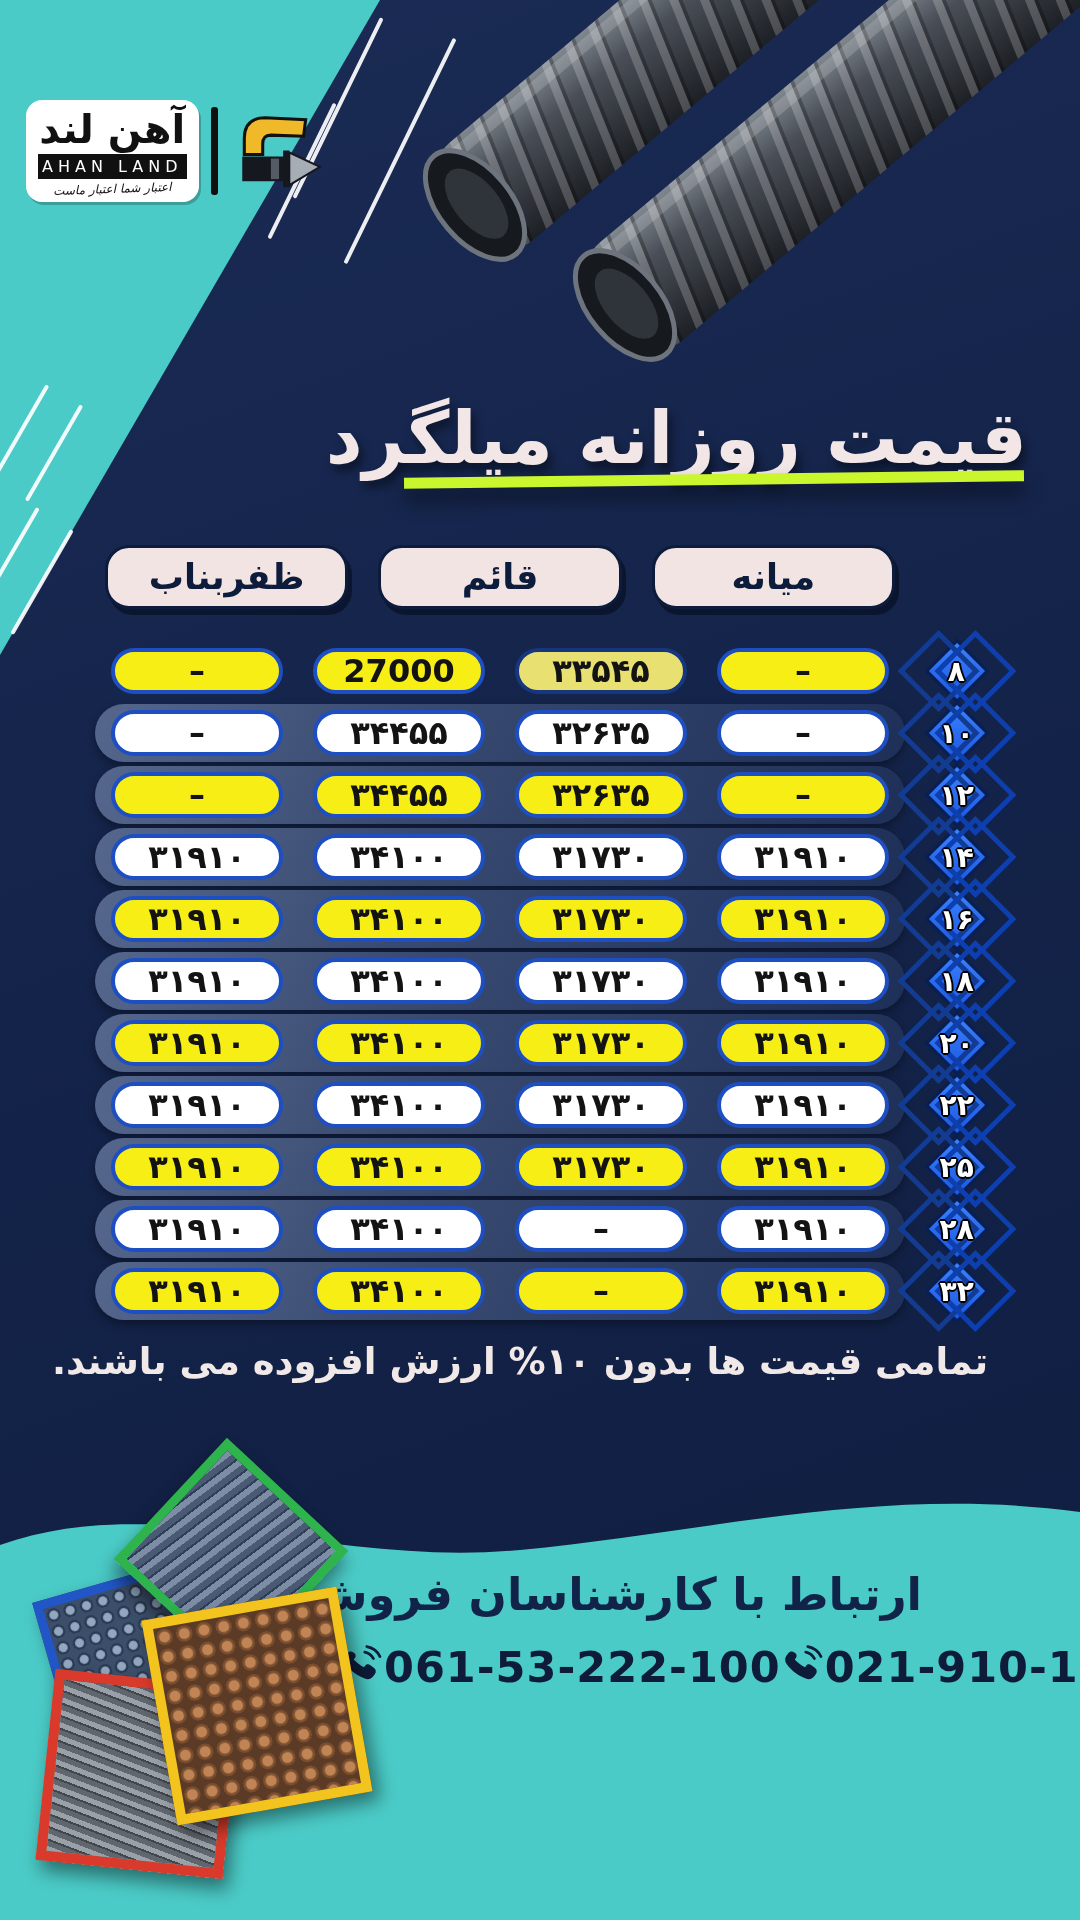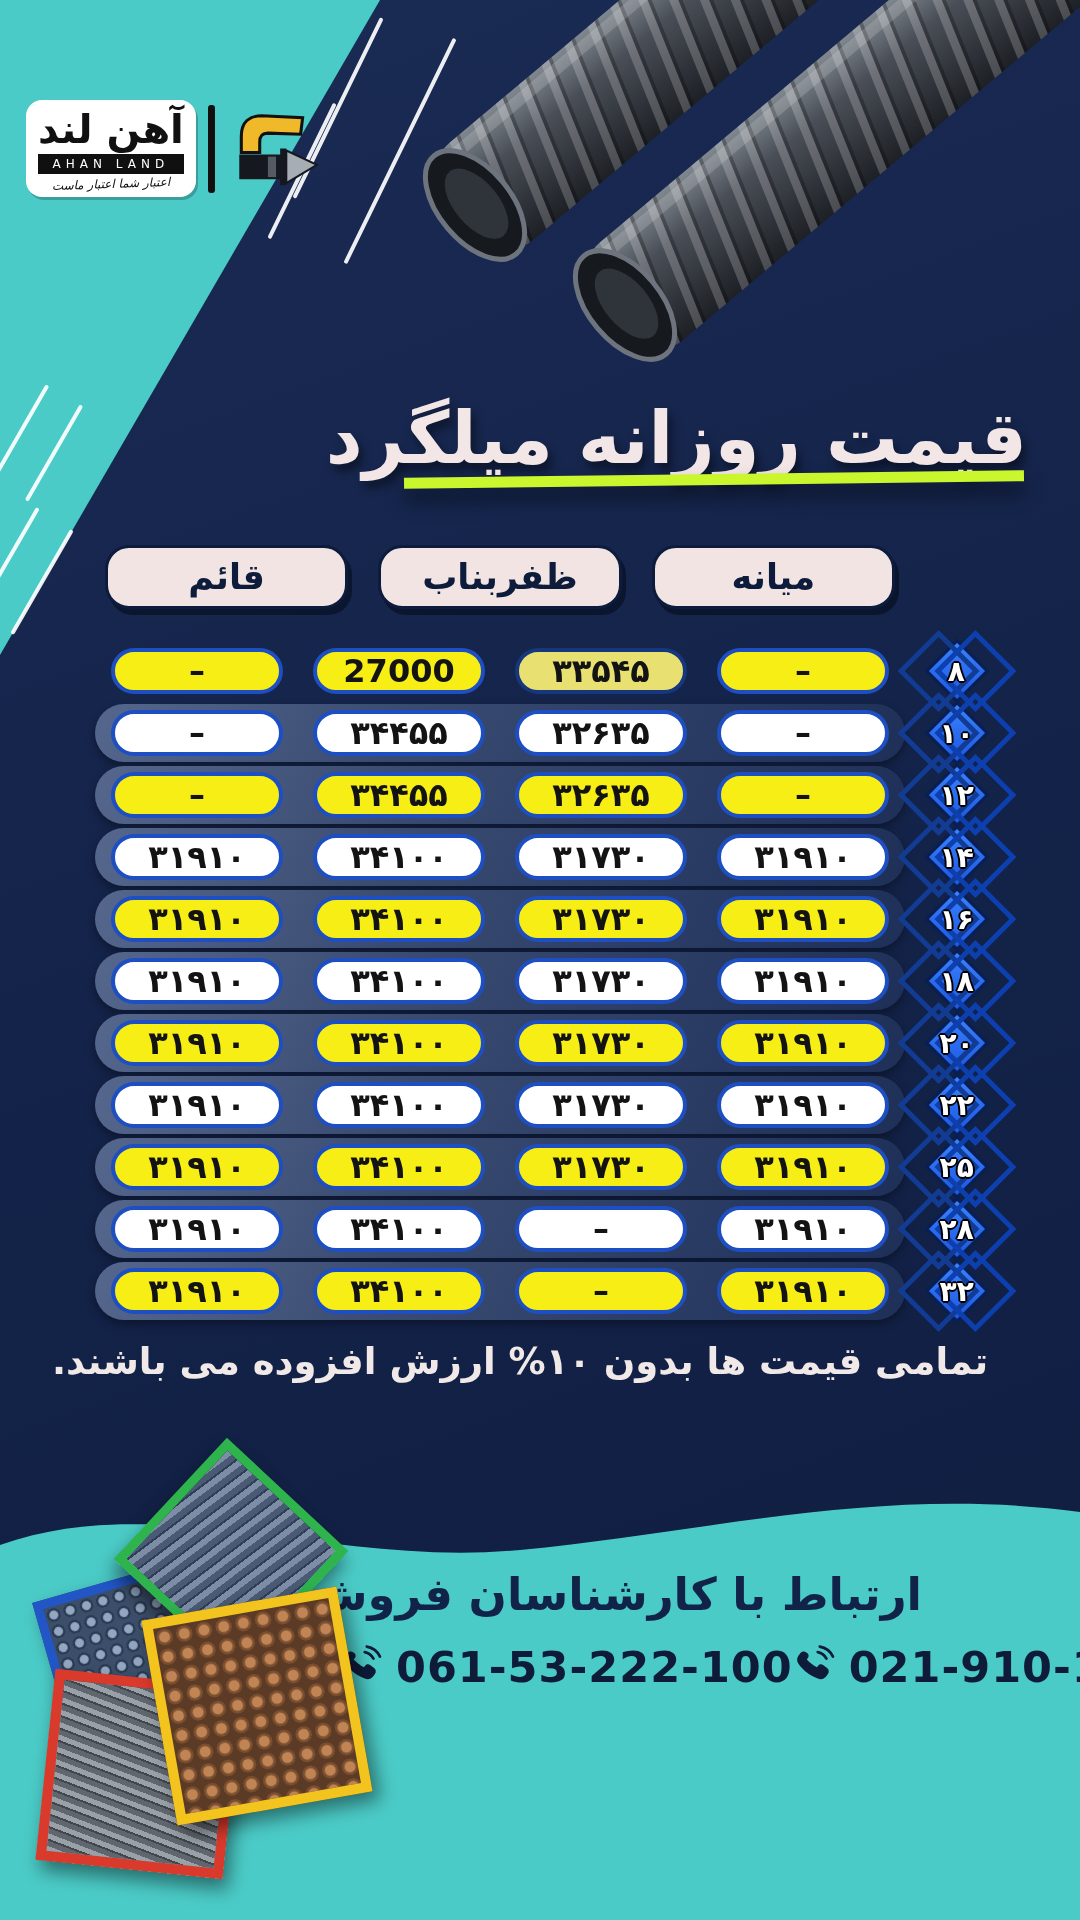--- a/index.html
+++ b/index.html
@@ -8,21 +8,21 @@
         font-family:"DejaVu Sans","Liberation Sans",sans-serif;padding-left:32px;}
   
   .teal-corner{position:absolute;top:0;left:0;width:380px;height:655px;background:#4bcbc7;
                clip-path:polygon(0 0,100% 0,0 100%);}
   
   .streak{position:absolute;width:4px;background:#ffffff;border-radius:2px;opacity:.92;}
   
   .logo-wrap{position:absolute;left:26px;top:100px;display:flex;align-items:center;gap:12px;}
   .logo-bubble{background:#ffffff;border-radius:16px;padding:8px 12px 6px;box-shadow:2px 3px 0 rgba(0,0,0,.22);text-align:center;}
   .logo-fa{font-size:40px;font-weight:bold;color:#111;line-height:1.05;}
-  .logo-en{background:#101010;color:#fff;font-size:12px;letter-spacing:5px;padding:3px 4px;margin-top:4px;white-space:nowrap;}
+  .logo-en{background:#101010;color:#fff;font-size:16px;letter-spacing:5px;padding:3px 4px;margin-top:4px;white-space:nowrap;}
   .logo-tag{font-size:12px;color:#111;margin-top:3px;transform:rotate(-2deg);font-style:italic;white-space:nowrap;}
   .logo-divider{width:7px;height:88px;background:#101010;border-radius:3px;}
   
   .date{position:absolute;left:22px;top:232px;font-size:42px;font-weight:bold;color:#0a0a0a;letter-spacing:1px;}
   
   .rebar{position:absolute;left:300px;top:0;}
   
   .title{position:absolute;right:85px;top:396px;font-size:72px;font-weight:bold;color:#f2e6e6;
          direction:rtl;text-shadow:4px 7px 10px rgba(0,0,0,.45);white-space:nowrap;text-align:right;}
   .title-underline{position:absolute;right:88px;top:474px;width:620px;height:11px;background:#c9f62c;
@@ -54,21 +54,21 @@
         text-shadow:-2px 0 0 #000,2px 0 0 #000,0 -2px 0 #000,0 2px 0 #000,-1px -1px 0 #000,1px 1px 0 #000,-1px 1px 0 #000,1px -1px 0 #000;}
   
   .note{position:absolute;left:20px;width:1000px;top:1340px;text-align:center;font-size:37px;
         font-weight:bold;color:#f1e8e8;direction:rtl;}
   
   .wave{position:absolute;left:0;top:1470px;width:1080px;height:450px;z-index:5;}
   .contact-heading{position:absolute;right:190px;top:1568px;font-size:45px;font-weight:bold;color:#12234a;
         direction:rtl;z-index:6;white-space:nowrap;}
   .phones{position:absolute;left:340px;right:42px;top:1642px;display:flex;justify-content:space-between;
         align-items:center;z-index:6;direction:ltr;}
-  .phone{display:flex;align-items:center;gap:12px;}
+  .phone{display:flex;align-items:center;}
   .phone-num{font-size:43px;font-weight:bold;color:#0e1c3a;letter-spacing:1px;white-space:nowrap;}
   .phone-ic{width:44px;height:44px;transform:rotate(-8deg);}
   
   .collage{position:absolute;left:30px;top:1460px;width:340px;height:440px;z-index:7;}
   .photo{position:absolute;box-shadow:6px 10px 18px rgba(0,0,0,.45);}
   .photo.green{left:118px;top:12px;width:148px;height:148px;border:9px solid #2eb34d;transform:rotate(43deg);
         background:repeating-linear-gradient(100deg,#7d8da6 0 6px,#4a5a74 6px 12px,#2e3e57 12px 14px);z-index:2;}
   .photo.blue{left:22px;top:118px;width:140px;height:148px;border:9px solid #2256c7;transform:rotate(-16deg);
         background-color:#3c4f6a;background-image:radial-gradient(circle,#93a7c0 0 4px,#2b3b54 5px 7px,transparent 7px);
         background-size:17px 17px;z-index:1;}
@@ -135,22 +135,22 @@
       <rect x="40" y="50" width="8" height="20" fill="#555b63"></rect>
     </svg>
   </div>
 
 
   <div class="title">قیمت روزانه میلگرد</div>
   <div class="title-underline"></div>
 
   <div class="price-table">
     <div class="hrow">
+      <div class="hcell">ظفربناب</div>
       <div class="hcell">قائم</div>
-      <div class="hcell">ظفربناب</div>
       <div class="hcell">میانه</div>
     </div>
     <div class="rows" id="rows">
     <div class="row">
       <div class="cells">
         <div class="cell yellow">–</div>
         <div class="cell yellow">27000</div>
         <div class="cell yellow muted">۳۳۵۴۵</div>
         <div class="cell yellow">–</div>
       </div>

